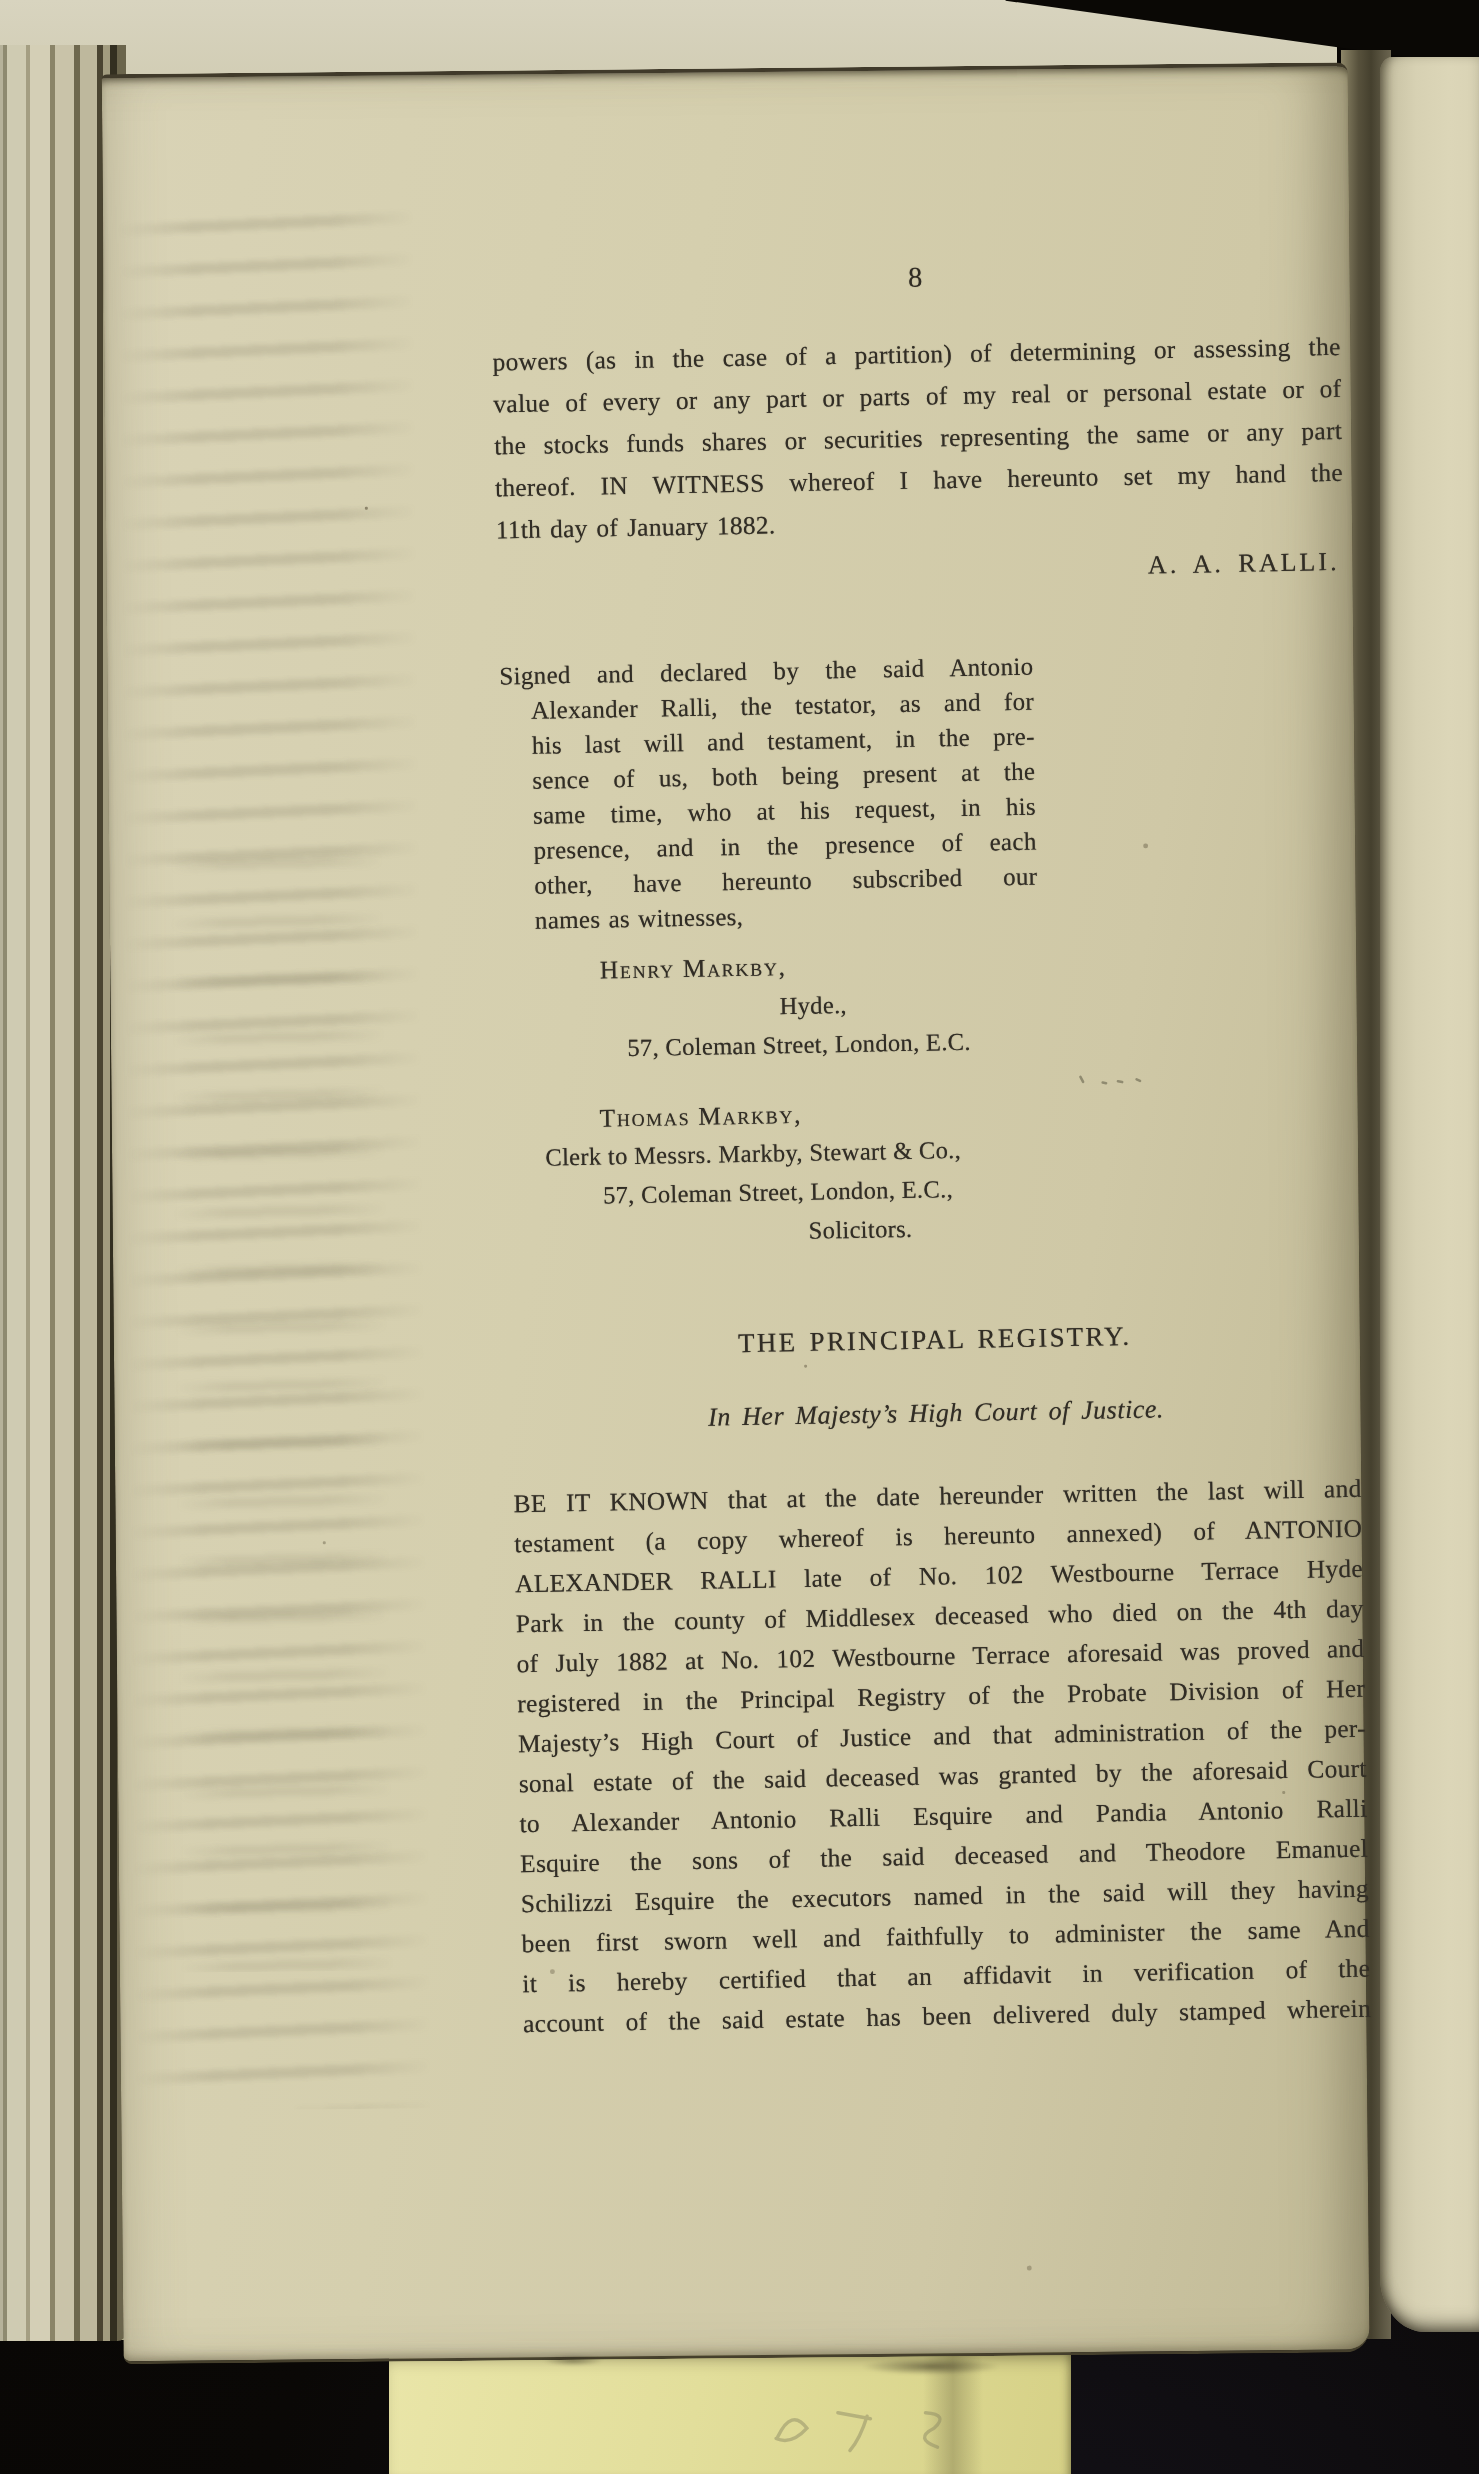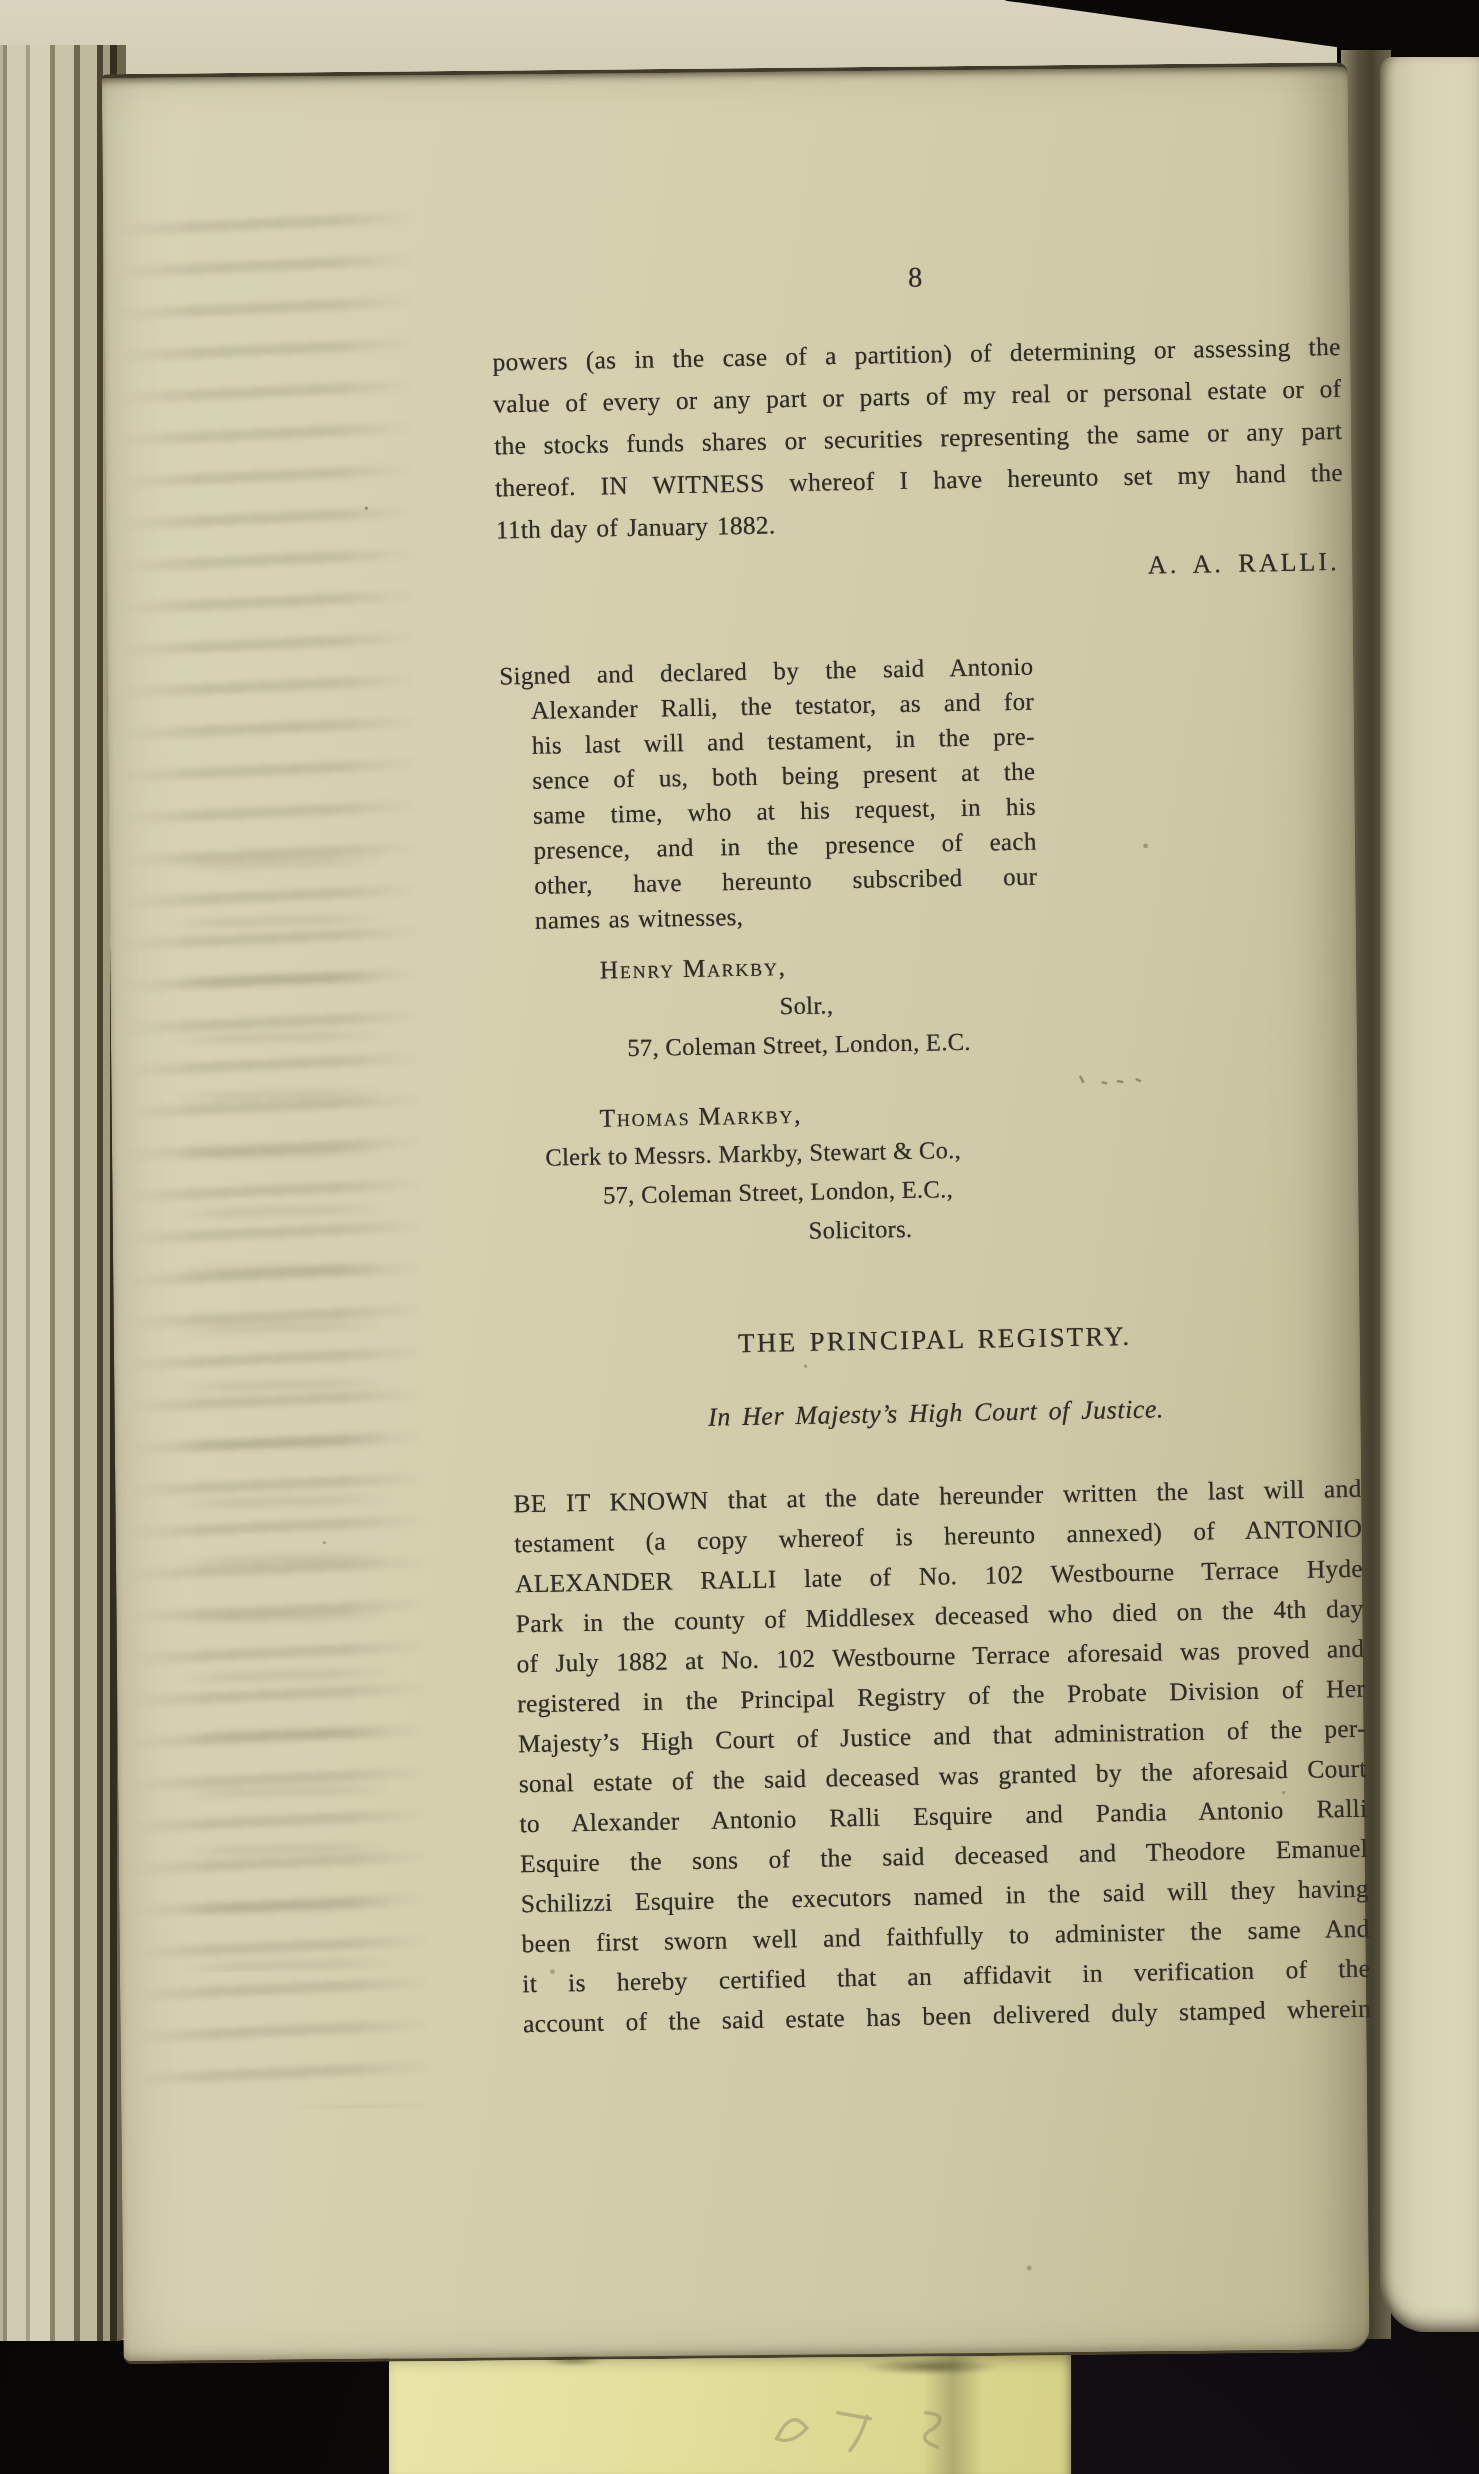--- a/index.html
+++ b/index.html
@@ -136,21 +136,21 @@
         <div class="aline">Alexander Ralli, the testator, as and for</div>
         <div class="aline">his last will and testament, in the pre-</div>
         <div class="aline">sence of us, both being present at the</div>
         <div class="aline">same time, who at his request, in his</div>
         <div class="aline">presence, and in the presence of each</div>
         <div class="aline">other, have hereunto subscribed our</div>
         <div class="aline last">names as witnesses,</div>
       </div>
 
       <div class="ink wline sc" style="left:484px;top:881px;">Henry Markby,</div>
-      <div class="ink wline" style="left:663px;top:921px;">Solr.,</div>
+      <div class="ink wline" style="left:663px;top:921px;">Hyde.,</div>
       <div class="ink wline" style="left:510px;top:960px;">57, Coleman Street, London, E.C.</div>
 
       <div class="ink wline sc" style="left:481px;top:1029px;">Thomas Markby,</div>
       <div class="ink wline" style="left:426px;top:1068px;">Clerk to Messrs. Markby, Stewart &amp; Co.,</div>
       <div class="ink wline" style="left:483px;top:1107px;">57, Coleman Street, London, E.C.,</div>
       <div class="ink wline" style="left:688px;top:1146px;">Solicitors.</div>
 
       <svg class="pencil-dots" viewBox="0 0 90 20" fill="none" stroke="#5d5a45" stroke-width="3" stroke-linecap="round">
         <path d="M8 6 l 3 6"></path>
           <path d="M34 13 l 4 1"></path>

